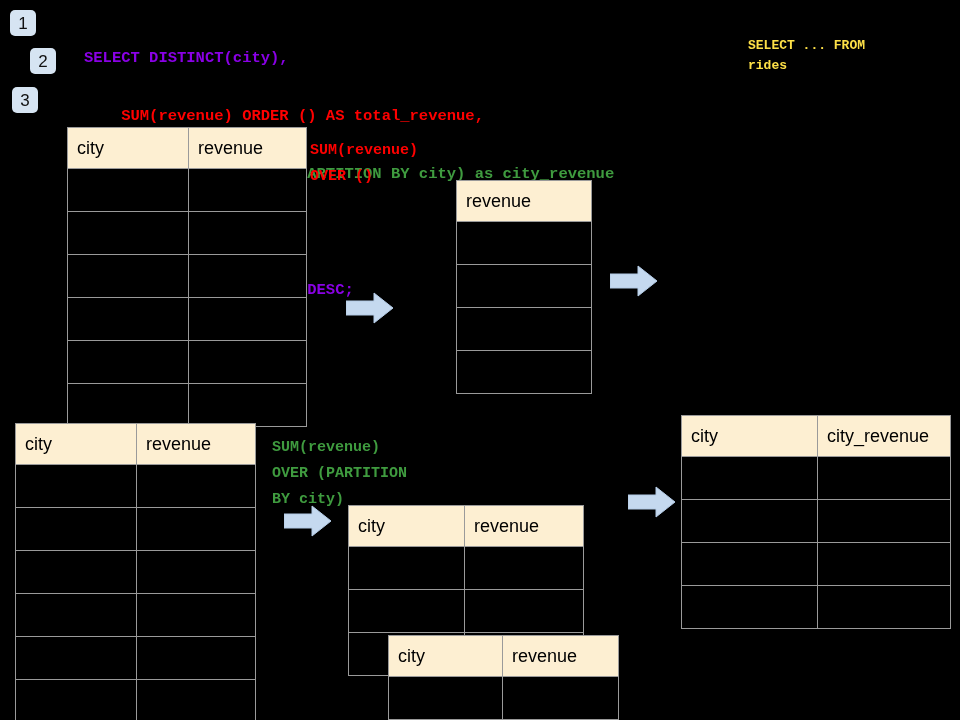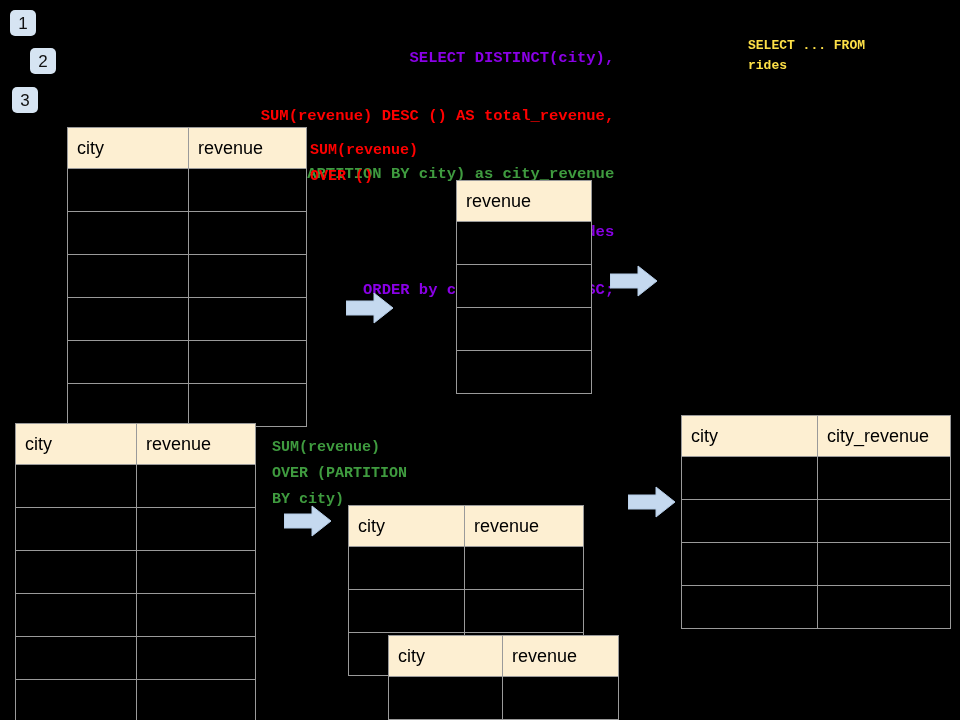--- a/index.html
+++ b/index.html
@@ -24,21 +24,21 @@
 
   
   .sql{
     position:absolute;
     font-family:"Liberation Mono","DejaVu Sans Mono",monospace;
     font-size:15.5px;
     font-weight:bold;
     white-space:pre;
     letter-spacing:0px;
   }
-  .sql-line{line-height:22px;white-space:pre;text-align:right;}
+  .sql-line{line-height:22px;white-space:pre;}
 
   .note{
     position:absolute;
     font-family:"Liberation Mono","DejaVu Sans Mono",monospace;
     font-weight:bold;
     white-space:pre;
     line-height:26px;
   }
 
   
@@ -73,21 +73,21 @@
 <body>
 
 <div id="stage">
 
   <div class="badge" style="left:10px;top:10px;width:26px;height:26px;">1</div>
   <div class="badge" style="left:30px;top:48px;width:26px;height:26px;">2</div>
   <div class="badge" style="left:12px;top:87px;width:26px;height:26px;">3</div>
 
   <div class="sql" style="left:84px;top:11px;">
     <div class="sql-line" style="color:#8a00e6;">SELECT DISTINCT(city),</div>
-    <div class="sql-line" style="color:#ff0000;">    SUM(revenue) DESC () AS total_revenue,</div>
+    <div class="sql-line" style="color:#ff0000;">    SUM(revenue) ORDER () AS total_revenue,</div>
     <div class="sql-line" style="color:#3f9b3f;">    SUM(revenue) OVER (PARTITION BY city) as city_revenue</div>
     <div class="sql-line" style="color:#8a00e6;">  FROM rides</div>
     <div class="sql-line" style="color:#8a00e6;">  ORDER by city_revenue DESC;</div>
   </div>
 
   <div class="note" style="left:748px;top:36px;color:#fde047;font-size:13px;line-height:20px;">SELECT ... FROM
 rides</div>
 
   <div class="note" style="left:310px;top:138px;color:#ff0000;font-size:15px;">SUM(revenue)
 OVER ()</div>

